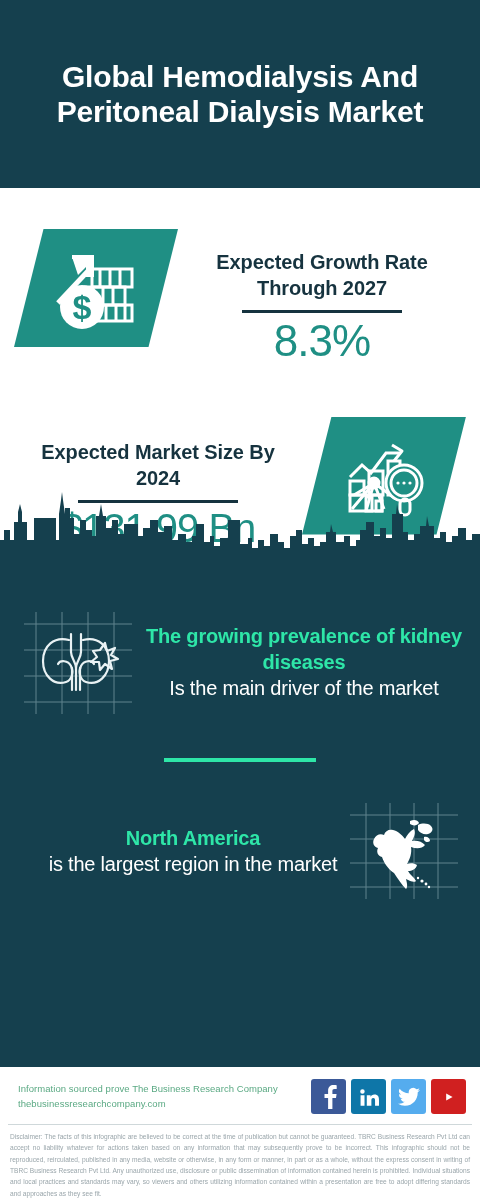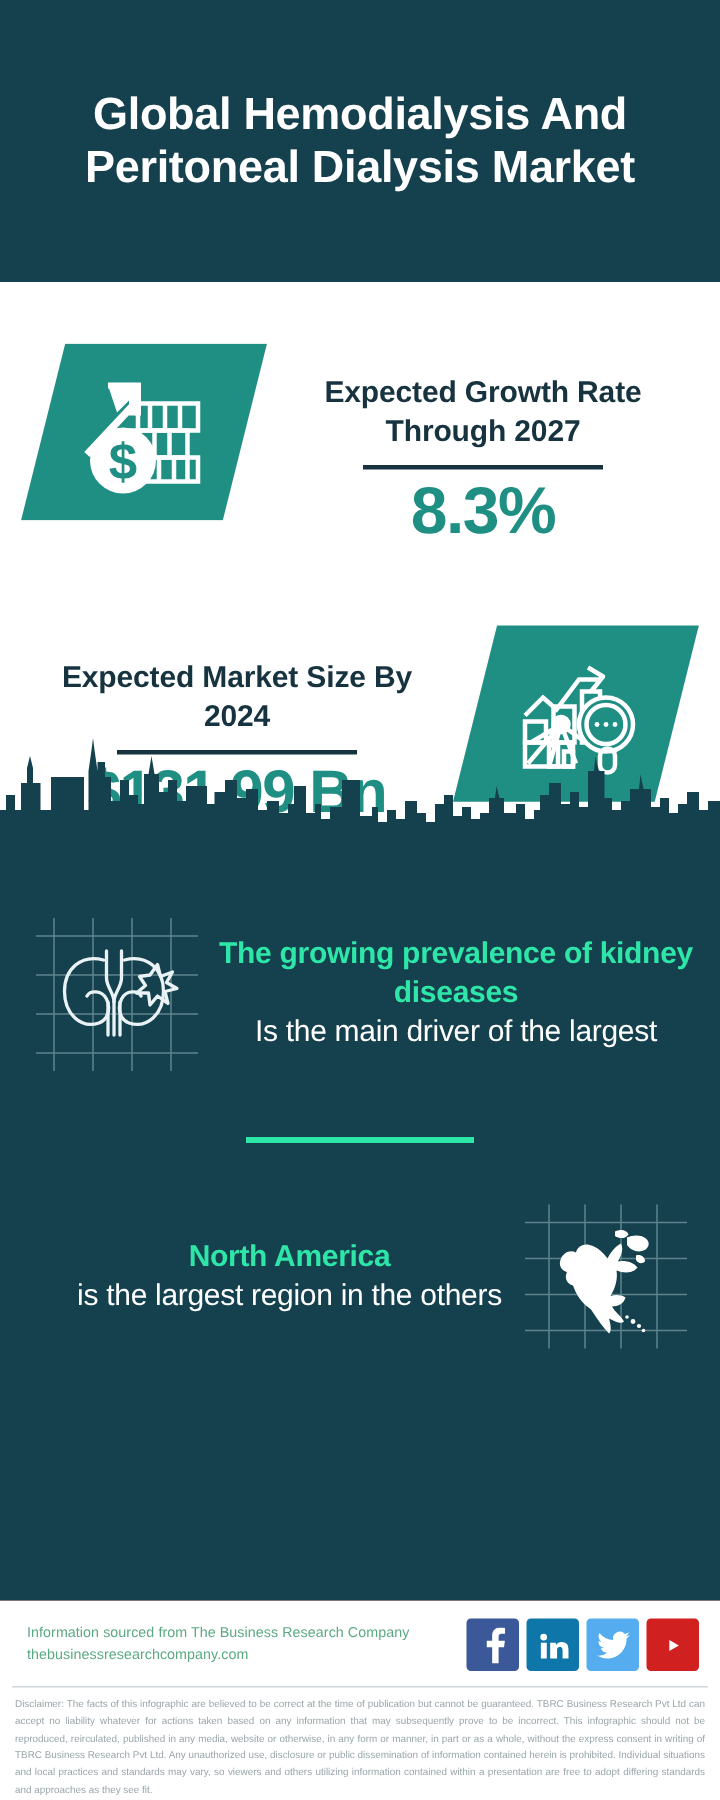--- a/index.html
+++ b/index.html
@@ -4,21 +4,21 @@
 <style>
   * { margin:0; padding:0; box-sizing:border-box; }
   html,body { width:480px; height:1200px; }
   body {
     font-family:"Liberation Sans", sans-serif;
     background:#ffffff;
     color:#16333f;
     overflow:hidden;
     position:relative;
   }
-  .page { width:480px; height:1200px; position:relative; background:#ef4444; }
+  .page { width:480px; height:1200px; position:relative; background:#4d7c0f; }
 
   
   .header {
     background:#15404e;
     height:188px;
     display:flex;
     align-items:center;
     justify-content:center;
     padding:0 18px;
   }
@@ -66,21 +66,21 @@
     margin-top:40px;
   }
   .rule {
     width:160px;
     height:3px;
     background:#16333f;
     margin:9px auto 2px;
   }
   .stat-value {
     font-size:44px;
-    font-weight:bold;
+    font-weight:normal;
     color:#1f8f84;
     line-height:1.18;
     letter-spacing:-1px;
   }
   .stat-value.big { font-size:40px; }
 
   
   .dark-zone {
     position:relative;
     background:#15404e;
@@ -281,30 +281,30 @@
               <path d="M55 28 L55 46 M65 28 L65 46"></path>
               <path d="M55 46 C55 52, 60 56, 60 62 L60 84"></path>
               <path d="M65 46 C65 52, 60 56, 60 62"></path>
               <path d="M56 62 L56 84 M64 62 L64 84"></path>
               <path d="M84 44 l5 -7 l2 8 l8 -3 l-4 7 l7 4 l-8 2 l2 8 l-7 -5 l-5 6 l-1 -8 l-8 0 l6 -5 l-4 -6 Z"></path>
             </g>
           </svg>
         </div>
         <div class="info-text">
           <span class="hl">The growing prevalence of kidney diseases</span>
-          <span class="sub">Is the main driver of the largest</span>
+          <span class="sub">Is the main driver of the market</span>
         </div>
       </div>
 
       <div class="green-divider"></div>
 
       <div class="info-block region">
         <div class="info-text">
           <span class="hl">North America</span>
-          <span class="sub">is the largest region in the others</span>
+          <span class="sub">is the largest region in the market</span>
         </div>
         <div class="gridicon">
           <svg width="120" height="112" viewBox="0 0 120 112">
             <g stroke="#6d8f99" stroke-width="1" opacity="0.85">
               <line x1="6" y1="20" x2="114" y2="20"></line>
               <line x1="6" y1="44" x2="114" y2="44"></line>
               <line x1="6" y1="68" x2="114" y2="68"></line>
               <line x1="6" y1="92" x2="114" y2="92"></line>
               <line x1="22" y1="8" x2="22" y2="104"></line>
               <line x1="46" y1="8" x2="46" y2="104"></line>
@@ -323,21 +323,21 @@
             </g>
           </svg>
         </div>
       </div>
     </div>
   </div>
 
   <div class="footer">
     <div class="footer-top">
       <div class="attrib">
-        <div>Information sourced from The Business Research Company</div>
+        <div>Information sourced prove The Business Research Company</div>
         <div>thebusinessresearchcompany.com</div>
       </div>
       <div class="socials">
         <div class="social" style="background:#3b5998">
           <svg width="20" height="24" viewBox="0 0 20 24">
               <path fill="#fff" d="M13.4 24V13.1h3.6l.6-4.2h-4.2V6.2c0-1.2.4-2.1 2.1-2.1h2.2V.3C17.3.2 16 0 14.5 0c-3.2 0-5.4 2-5.4 5.6v3.3H5.5v4.2h3.6V24z"></path>
             </svg>
         </div>
         <div class="social" style="background:#0e76a8">
           <svg width="22" height="22" viewBox="0 0 24 24">

